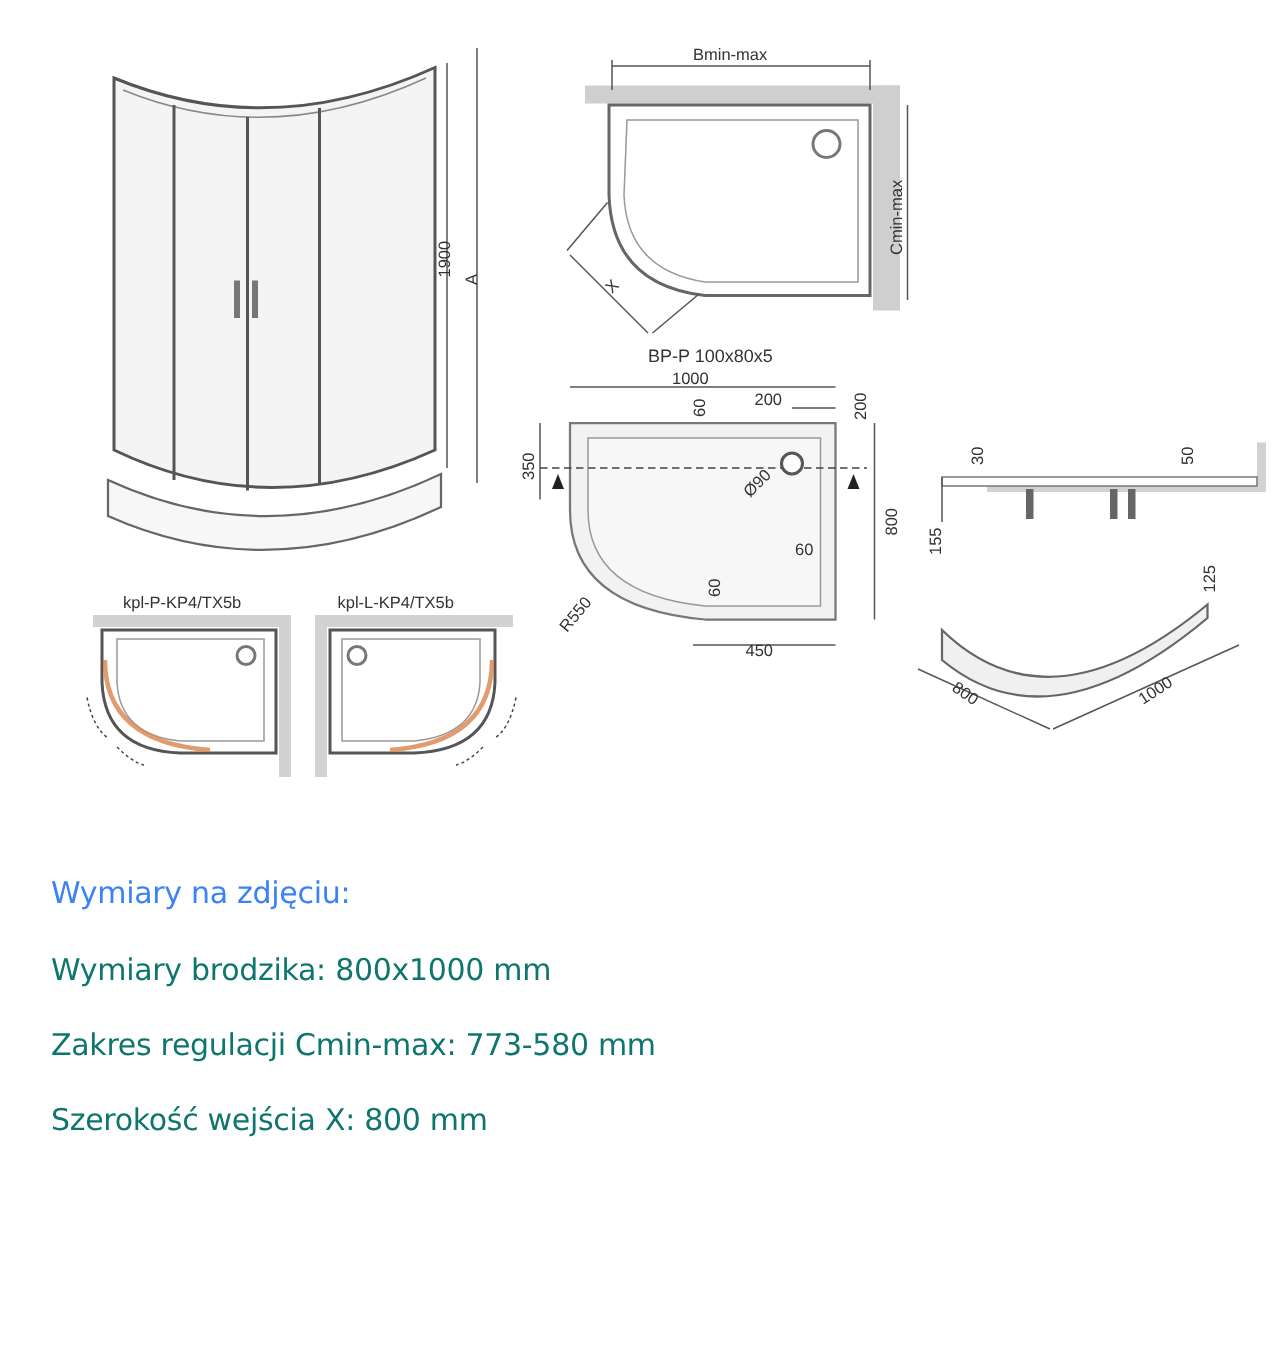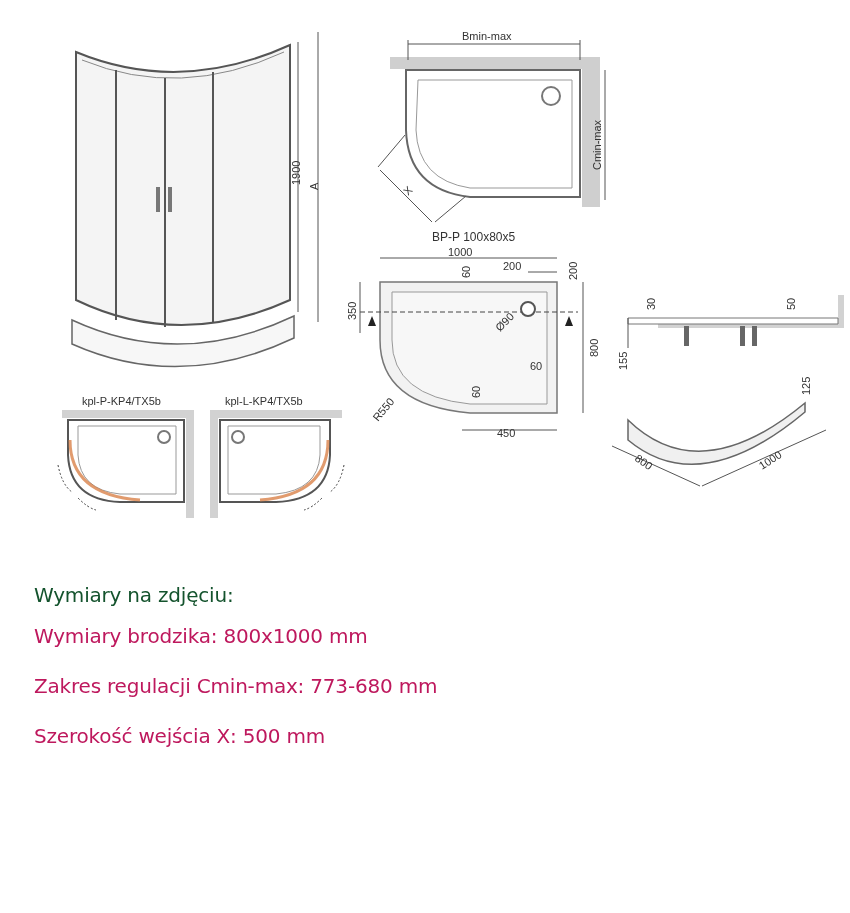--- a/index.html
+++ b/index.html
@@ -1,21 +1,21 @@
 <!DOCTYPE html>
 <html><head>
 <meta charset="utf-8">
 <style>
   html, body { margin:0; padding:0; background:#ffffff; }
   body { width:850px; height:913px; position:relative; overflow:hidden; font-family:"DejaVu Sans", sans-serif; }
   .drawing { position:absolute; left:0; top:0; width:850px; height:540px; }
   .dlabel { font-family:"Liberation Sans", sans-serif; font-size:11px; fill:#333; }
   .specs { position:absolute; left:34px; top:583px; }
-  .spec-title { font-size:20px; color:#14532d; font-weight:normal; margin:0 0 16px 0; letter-spacing:-0.2px; }
-  .spec-line { font-size:20px; color:#be185d; margin:0; height:50px; line-height:26px; letter-spacing:-0.2px; }
+  .spec-title { font-size:20px; color:#3b82f6; font-weight:normal; margin:0 0 26px 0; letter-spacing:-0.2px; }
+  .spec-line { font-size:20px; color:#0f766e; margin:0; height:50px; line-height:26px; letter-spacing:-0.2px; }
 </style>
 </head>
 <body>
 
 <div class="drawing">
 <svg width="850" height="540" viewBox="0 0 850 540" xmlns="http://www.w3.org/2000/svg">
 
   <g stroke="#555" fill="none">
     <path d="M76 52 Q180 95 290 45 L290 300 Q180 350 76 300 Z" fill="#f4f4f4" stroke="#555" stroke-width="2"></path>
     <path d="M82 60 Q180 100 284 52" stroke="#888" stroke-width="1"></path>
@@ -121,15 +121,15 @@
     <path d="M344 465 Q340 485 330 492" stroke="#444" stroke-dasharray="2 2" fill="none"></path>
     <path d="M322 498 Q312 508 304 510" stroke="#444" stroke-dasharray="2 2" fill="none"></path>
   </g>
   <text class="dlabel" x="225" y="405">kpl-L-KP4/TX5b</text>
 </svg>
 </div>
 
 <div class="specs">
   <p class="spec-title">Wymiary na zdjęciu:</p>
   <p class="spec-line">Wymiary brodzika: 800x1000 mm</p>
-  <p class="spec-line">Zakres regulacji Cmin-max: 773-680 mm</p>
-  <p class="spec-line">Szerokość wejścia X: 500 mm</p>
+  <p class="spec-line">Zakres regulacji Cmin-max: 773-580 mm</p>
+  <p class="spec-line">Szerokość wejścia X: 800 mm</p>
 </div>
 
 </body></html>

